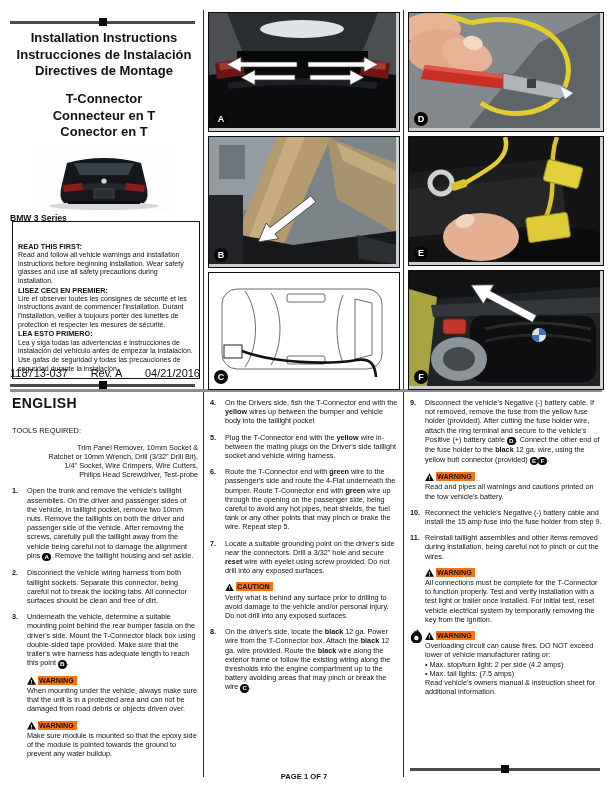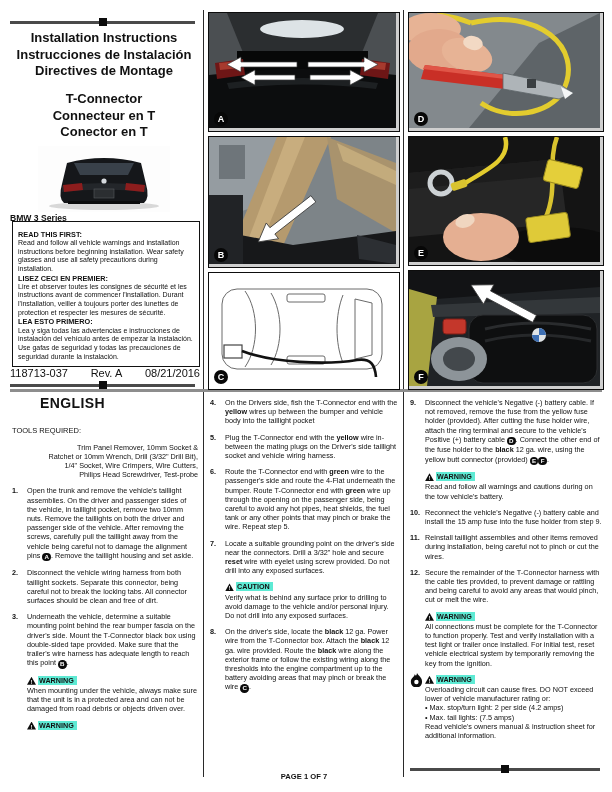--- a/index.html
+++ b/index.html
@@ -18,44 +18,44 @@
   .hdr-line{font-weight:bold;font-size:13px;line-height:1.28;}
   .hdr-group2{margin-top:11px;}
   .car-fig{position:absolute;left:38px;top:146px;width:132px;height:66px;}
   .car-caption{position:absolute;left:10px;top:213px;width:188px;text-align:left;
                font-weight:bold;font-size:8.6px;}
 
   
   .read-box{position:absolute;left:12px;top:221px;width:176px;border:1.5px solid #111;
             padding:4px 5px 5px 5px;font-size:7px;line-height:1.24;}
   .read-h{font-weight:bold;font-size:7.3px;margin-top:0;}
-  .read-h:first-child{margin-top:4px;}
+  .read-h:first-child{margin-top:16px;}
 
   .meta-row{position:absolute;left:10px;top:367px;width:190px;display:flex;
             justify-content:space-between;font-size:11px;}
 
-  .eng{position:absolute;left:12px;top:395px;font-size:14px;font-weight:bold;letter-spacing:.4px;margin-left:28px;}
+  .eng{position:absolute;left:12px;top:395px;font-size:14px;font-weight:bold;letter-spacing:.4px;}
 
   
   .tcol{position:absolute;font-size:7.25px;line-height:1.27;display:flex;
         flex-direction:column;gap:7px;}
   #col1{left:12px;top:426px;width:186px;}
   #col2{left:210px;top:398px;width:188px;}
   #col3{left:410px;top:398px;width:193px;}
   .blk-heading{font-weight:normal;font-size:7.5px;}
   .blk-indent{margin-left:10px;text-align:right;}
   .step{display:flex;}
   .step-num{font-weight:bold;width:15px;flex:none;}
   .step-text{flex:1;}
   .warn{margin-left:15px;position:relative;}
   .warn-head{margin-bottom:1px;}
   .tri{display:inline-block;width:9px;height:8px;background:#0d0d0d;
        clip-path:polygon(50% 0,100% 100%,0 100%);color:#fff;font-size:5.5px;line-height:10px;
        text-align:center;font-weight:bold;margin-right:2px;vertical-align:-1px;}
-  .warn-chip{background:#5eead4;font-weight:bold;font-size:7.2px;padding:0 3px 0 1px;}
+  .warn-chip{background:#f97316;font-weight:bold;font-size:7.2px;padding:0 3px 0 1px;}
   .flame{position:absolute;left:-15px;top:-2px;width:13px;height:14px;}
   .clet{display:inline-block;width:8.6px;height:8.6px;background:#0c0c0c;color:#fff;
         border-radius:50%;font-size:6.2px;line-height:8.8px;text-align:center;font-weight:bold;
         vertical-align:-1px;}
 
   
   .fig{position:absolute;border:1.5px solid #0d0d0d;background:#cfcfcf;}
   .fig svg{display:block;}
   .fbadge{position:absolute;left:5px;bottom:5px;width:14px;height:14px;border-radius:50%;
           background:#070707;color:#fff;font-weight:bold;font-size:9px;line-height:14.5px;
@@ -108,21 +108,21 @@
     <div>Read and follow all vehicle warnings and installation instructions before beginning installation. Wear safety glasses and use all safety precautions during installation.</div>
     <div class="read-h">LISEZ CECI EN PREMIER:</div>
     <div>Lire et observer toutes les consignes de sécurité et les instructions avant de commencer l'installation. Durant l'installation, veiller à toujours porter des lunettes de protection et respecter les mesures de sécurité.</div>
     <div class="read-h">LEA ESTO PRIMERO:</div>
     <div>Lea y siga todas las advertencias e instrucciones de instalación del vehículo antes de empezar la instalación. Use gafas de seguridad y todas las precauciones de seguridad durante la instalación.</div>
   </div>
 
   <div class="meta-row">
     <span>118713-037</span>
     <span>Rev. A</span>
-    <span>08/21/2016</span>
+    <span>04/21/2016</span>
   </div>
 
   <div class="fig" style="left:208px;top:12px;width:190px;height:118px;">
     <svg viewBox="0 0 187 115" width="187" height="115" preserveAspectRatio="none">
       <rect width="187" height="115" fill="#4b4f52"></rect>
       <polygon points="18,0 169,0 152,42 35,42" fill="#2b2e30"></polygon>
       <ellipse cx="93" cy="16" rx="42" ry="9" fill="#dde3e6"></ellipse>
       <rect x="28" y="38" width="131" height="36" fill="#070808"></rect>
       <path d="M0 62 Q93 50 187 62 L187 115 L0 115 Z" fill="#0c0d0e"></path>
       <path d="M18 70 Q93 60 169 70 L167 76 Q93 67 20 76 Z" fill="#1d2022"></path>
@@ -253,20 +253,21 @@
       <div class="step">
         <span class="step-num">3.</span>
         <span class="step-text">Underneath the vehicle, determine a suitable mounting point behind the rear bumper fascia on the driver's side. Mount the T-Connector black box using double-sided tape provided. Make sure that the trailer's wire harness has adequate length to reach this point <span class="clet">B</span>.</span>
       </div>
       <div class="warn">
         <div class="warn-head"><span class="tri">!</span><span class="warn-chip">WARNING</span></div>
         <div class="warn-body">When mounting under the vehicle, always make sure that the unit is in a protected area and can not be damaged from road debris or objects driven over.</div>
       </div>
       <div class="warn">
         <div class="warn-head"><span class="tri">!</span><span class="warn-chip">WARNING</span></div>
+        <div class="warn-body">Make sure module is mounted so that the epoxy side of the module is pointed towards the ground to prevent any water buildup.</div>
       </div>
     </div>
   <div class="tcol" id="col2">
       <div class="step">
         <span class="step-num">4.</span>
         <span class="step-text">On the Drivers side, fish the T-Connector end with the <b>yellow</b> wires up between the bumper and vehicle body into the taillight pocket</span>
       </div>
       <div class="step">
         <span class="step-num">5.</span>
         <span class="step-text">Plug the T-Connector end with the <b>yellow</b> wire in-between the mating plugs on the Driver's side taillight socket and vehicle wiring harness.</span>
@@ -288,33 +289,29 @@
         <span class="step-text">On the driver's side, locate the <b>black</b> 12 ga. Power wire from the T-Connector box. Attach the <b>black</b> 12 ga. wire provided. Route the <b>black</b> wire along the exterior frame or follow the existing wiring along the thresholds into the engine compartment up to the battery avoiding areas that may pinch or break the wire <span class="clet">C</span>.</span>
       </div>
     </div>
   <div class="tcol" id="col3">
       <div class="step">
         <span class="step-num">9.</span>
         <span class="step-text">Disconnect the vehicle's Negative (-) battery cable. If not removed, remove the fuse from the yellow fuse holder (provided). After cutting the fuse holder wire, attach the ring terminal and secure to the vehicle's Positive (+) battery cable <span class="clet">D</span>. Connect the other end of the fuse holder to the <b>black</b> 12 ga. wire, using the yellow butt connector (provided) <span class="clet">E</span><span class="clet">F</span>.</span>
       </div>
       <div class="warn">
         <div class="warn-head"><span class="tri">!</span><span class="warn-chip">WARNING</span></div>
-        <div class="warn-body">Read and follow all warnings and cautions during on the tow vehicle's battery.</div>
+        <div class="warn-body">Read and pipes all warnings and cautions printed on the tow vehicle's battery.</div>
       </div>
       <div class="step">
         <span class="step-num">10.</span>
         <span class="step-text">Reconnect the vehicle's Negative (-) battery cable and install the 15 amp fuse into the fuse holder from step 9.</span>
       </div>
       <div class="step">
         <span class="step-num">11.</span>
         <span class="step-text">Reinstall taillight assemblies and other items removed during installation, being careful not to pinch or cut the wires.</span>
-      </div>
-      <div class="step">
-        <span class="step-num">12.</span>
-        <span class="step-text">Secure the remainder of the T-Connector harness with the cable ties provided, to prevent damage or rattling and being careful to avoid any areas that would pinch, cut or melt the wire.</span>
       </div>
       <div class="warn">
         <div class="warn-head"><span class="tri">!</span><span class="warn-chip">WARNING</span></div>
         <div class="warn-body">All connections must be complete for the T-Connector to function properly. Test and verify installation with a test light or trailer once installed. For initial test, reset vehicle electrical system by temporarily removing the key from the ignition.</div>
       </div>
       <div class="warn">
         <span class="flame"><svg viewBox="0 0 13 14" width="13" height="14">
             <path d="M7 0 C8.5 3 12 4.2 12 8.2 A5.6 5.6 0 1 1 0.9 8.2 C0.9 5.2 4 4.4 4.9 1 C5.4 3 6.4 3.4 7 0 Z" fill="#0d0d0d"></path>
             <circle cx="6.4" cy="9" r="2.2" fill="#fff"></circle>
           </svg></span>

